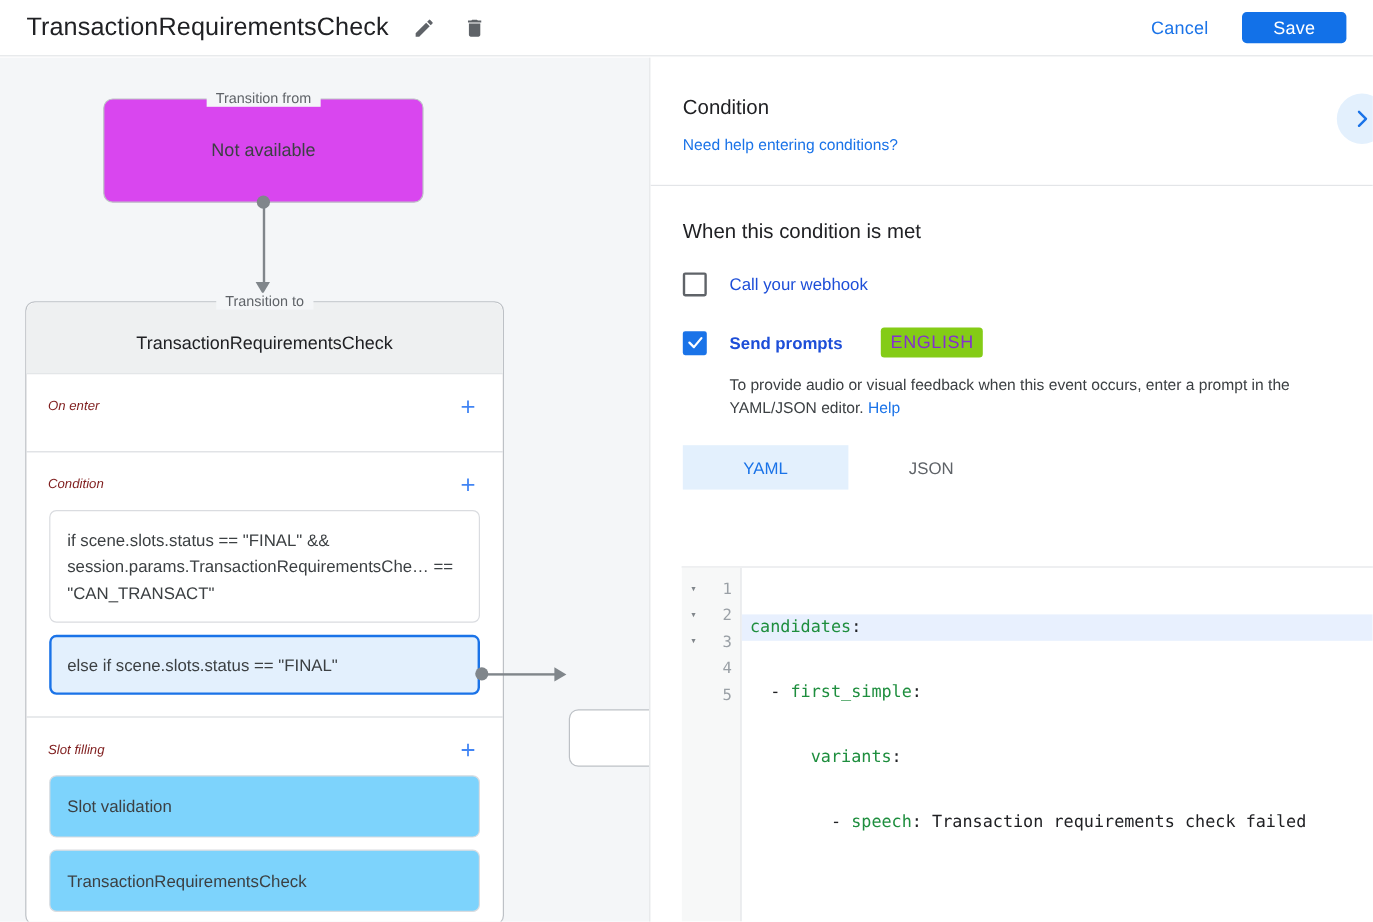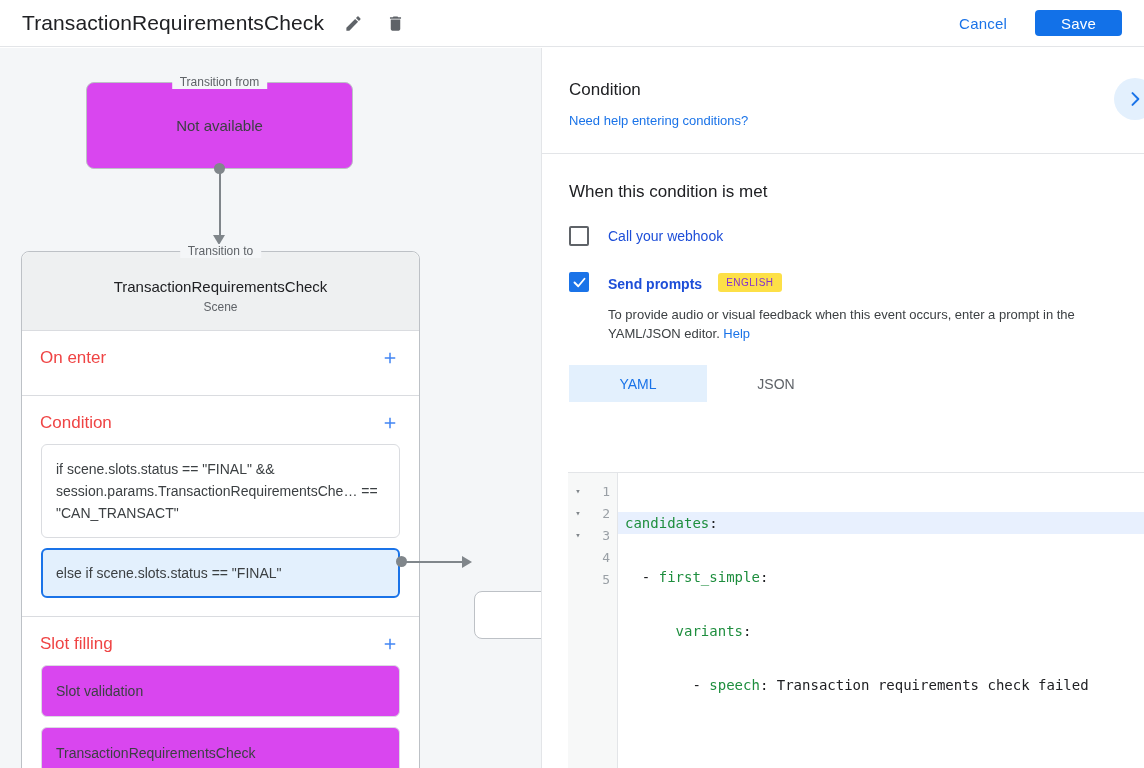--- a/index.html
+++ b/index.html
@@ -119,21 +119,21 @@
     text-align: center;
     border-bottom: 1px solid #dadce0;
   }
   .scene-name { font-size: 15px; color: #202124; }
   .scene-type { font-size: 12px; color: #5f6368; margin-top: 5px; }
 
   .section-row {
     display: flex; align-items: center; justify-content: space-between;
     padding: 16px 18px 10px;
   }
-  .section-label { font-size: 17px; color: #ef4444; }
+  .section-label { font-size: 11px; color: #7f1d1d; font-style: italic; }
   .plus-btn {
     width: 22px; height: 22px;
     display: flex; align-items: center; justify-content: center;
     cursor: pointer;
   }
   .section-divider { height: 1px; background: #dadce0; }
 
   .cond-box {
     margin: 0 19px 10px;
     border: 1px solid #dadce0;
@@ -145,21 +145,21 @@
   }
   .cond-box.selected {
     background: #e3f0fd;
     border: 2px solid #1a73e8;
     padding: 12px 13px;
   }
   .slot-box {
     margin: 0 19px 10px;
     border: 1px solid #dadce0;
     border-radius: 6px;
-    background: #d946ef;
+    background: #7dd3fc;
     padding: 17px 14px;
     font-size: 14px; color: #3c4043;
     cursor: pointer;
   }
 
   
   #next-card {
     position: absolute;
     left: 474px; top: 543px; width: 140px; height: 48px;
     border: 1px solid #bdc1c6; border-radius: 8px; background: #fff;
@@ -213,23 +213,23 @@
     border: 2px solid #5f6368; background: #fff;
     cursor: pointer; flex: none;
   }
   .cb.checked {
     background: #1a73e8; border-color: #1a73e8;
     display: flex; align-items: center; justify-content: center;
   }
   .cb-label { margin-left: 19px; font-size: 14px; color: #1d4ed8; }
   .cb-label.bold { font-weight: bold; }
   .lang-badge {
-    margin-left: 16px;
-    background: #fde047; color: #8430ce;
-    font-size: 10px; letter-spacing: .5px;
+    margin-left: 32px;
+    background: #84cc16; color: #8430ce;
+    font-size: 15px; letter-spacing: .5px;
     padding: 4px 8px; border-radius: 3px;
   }
   .help-text {
     margin-top: 13px; font-size: 13px; color: #3c4043; line-height: 19px; margin-left: 39px;
   }
 
   
   .tabs { display: flex; margin-top: 22px; }
   .tab {
     width: 138px; height: 37px;
@@ -304,21 +304,20 @@
 
     <div class="conn-dot" style="left:214px; top:115px;"></div>
     <div class="conn-line-v" style="left:219px; top:120px; height:69px;"></div>
     <div class="arrow-down" style="left:213px; top:187px;"></div>
 
     <div id="scene-card">
       <div class="fs-legend">Transition to</div>
 
       <div class="scene-head">
         <div class="scene-name">TransactionRequirementsCheck</div>
-        <div class="scene-type">Scene</div>
       </div>
 
       <div class="section-row">
         <div class="section-label">On enter</div>
         <div class="plus-btn">
           <svg width="18" height="18" viewBox="0 0 24 24" fill="#4285f4">
               <path d="M19 13h-6v6h-2v-6H5v-2h6V5h2v6h6v2z"></path>
             </svg>
         </div>
       </div>
@@ -378,21 +377,21 @@
   <div class="hr"></div>
 
   <div class="rp-section" style="padding-top:28px;">
     <div class="rp-title">When this condition is met</div>
 
     <div class="checkbox-row">
       <div class="cb"></div>
       <div class="cb-label">Call your webhook</div>
     </div>
 
-    <div class="checkbox-row" style="margin-top:26px;align-items:flex-end;">
+    <div class="checkbox-row" style="margin-top:26px;">
       <div class="cb checked">
         <svg width="15" height="15" viewBox="0 0 24 24" fill="none" stroke="#ffffff" stroke-width="3" stroke-linecap="round" stroke-linejoin="round">
           <polyline points="4 12 10 18 20 6"></polyline>
         </svg>
       </div>
       <div class="cb-label bold">Send prompts</div>
       <div class="lang-badge">ENGLISH</div>
     </div>
 
     <div class="help-text">

